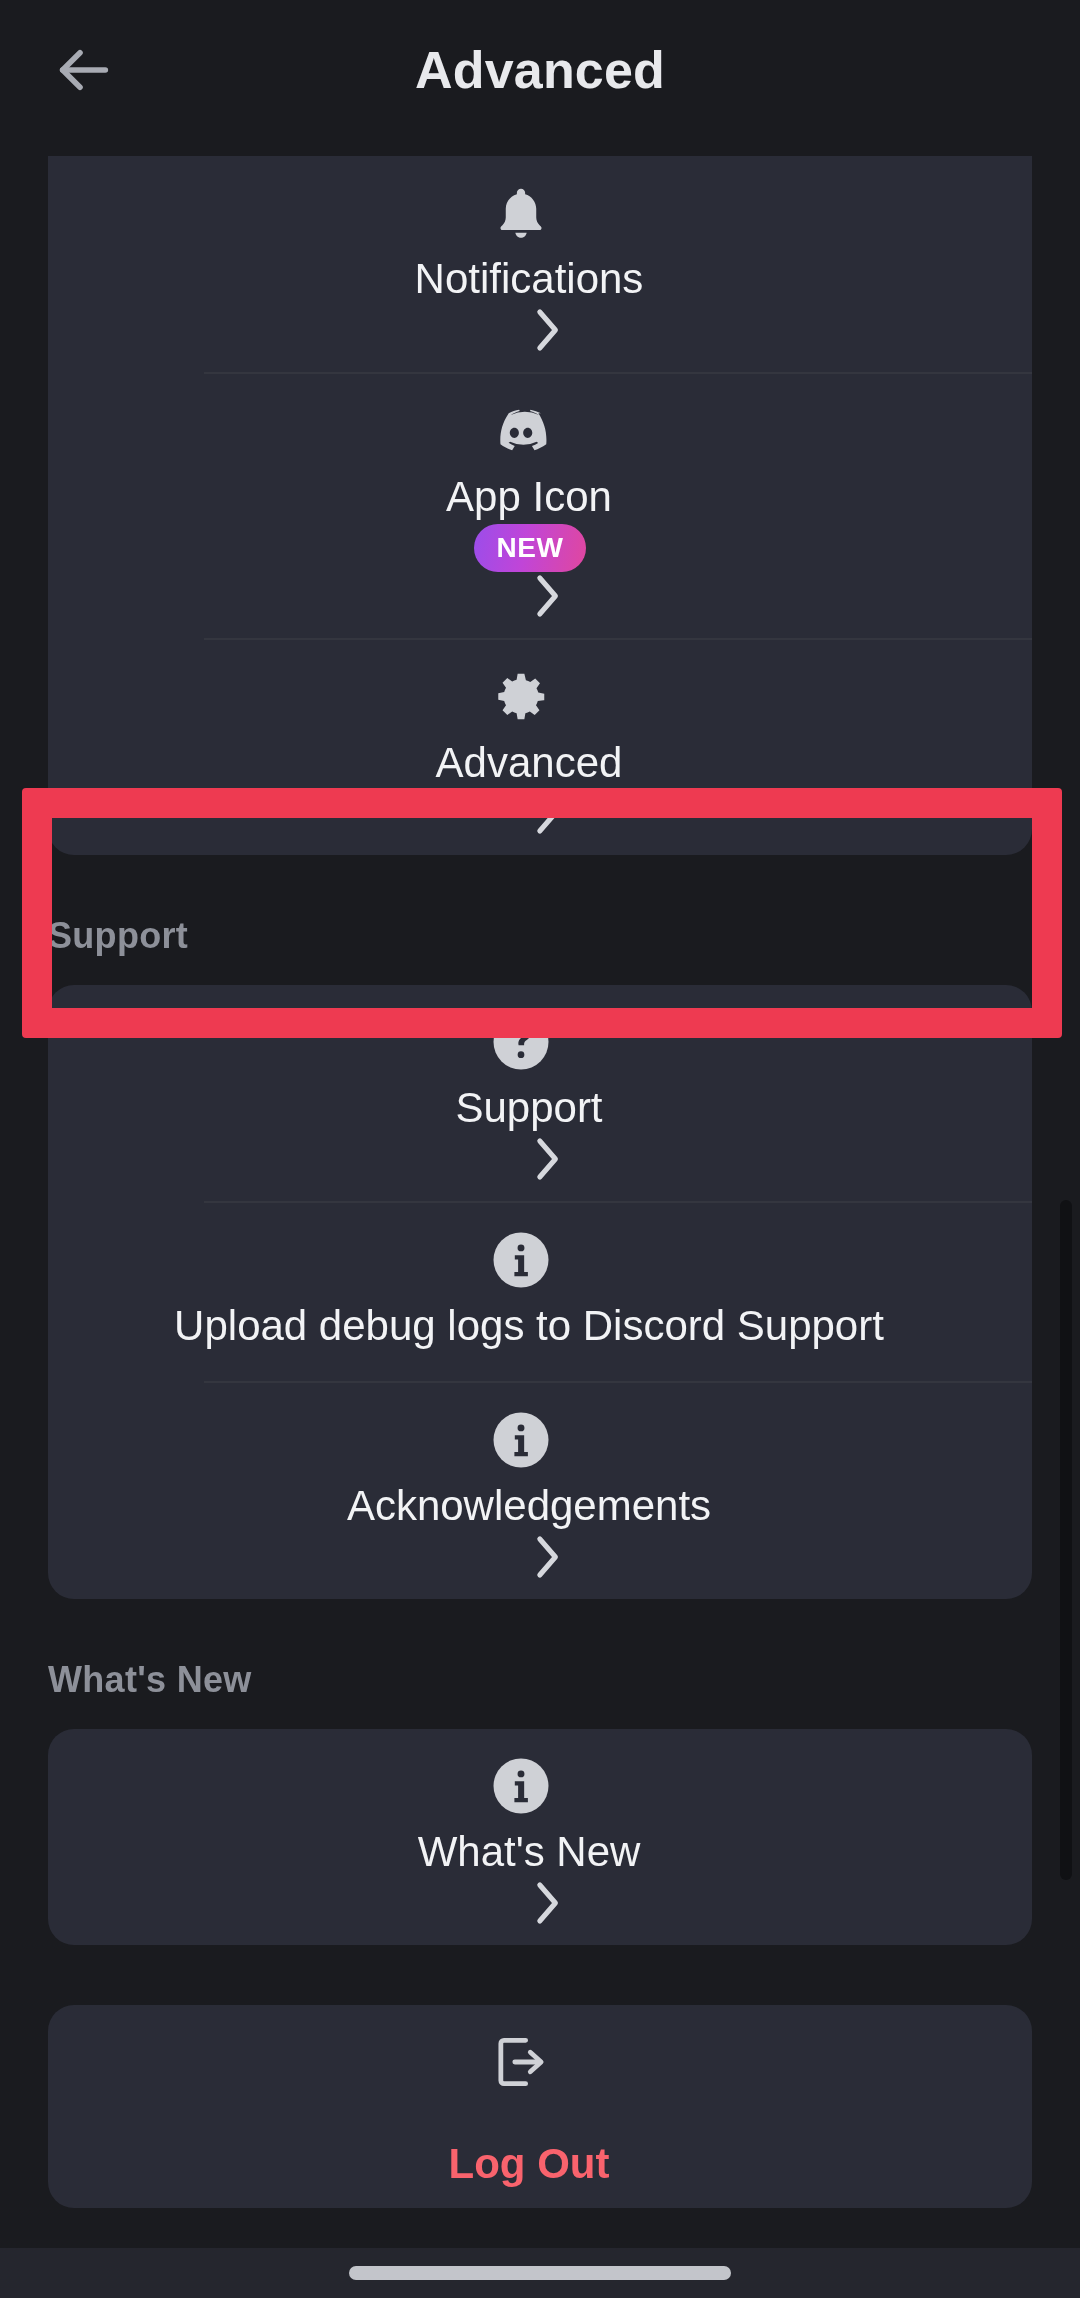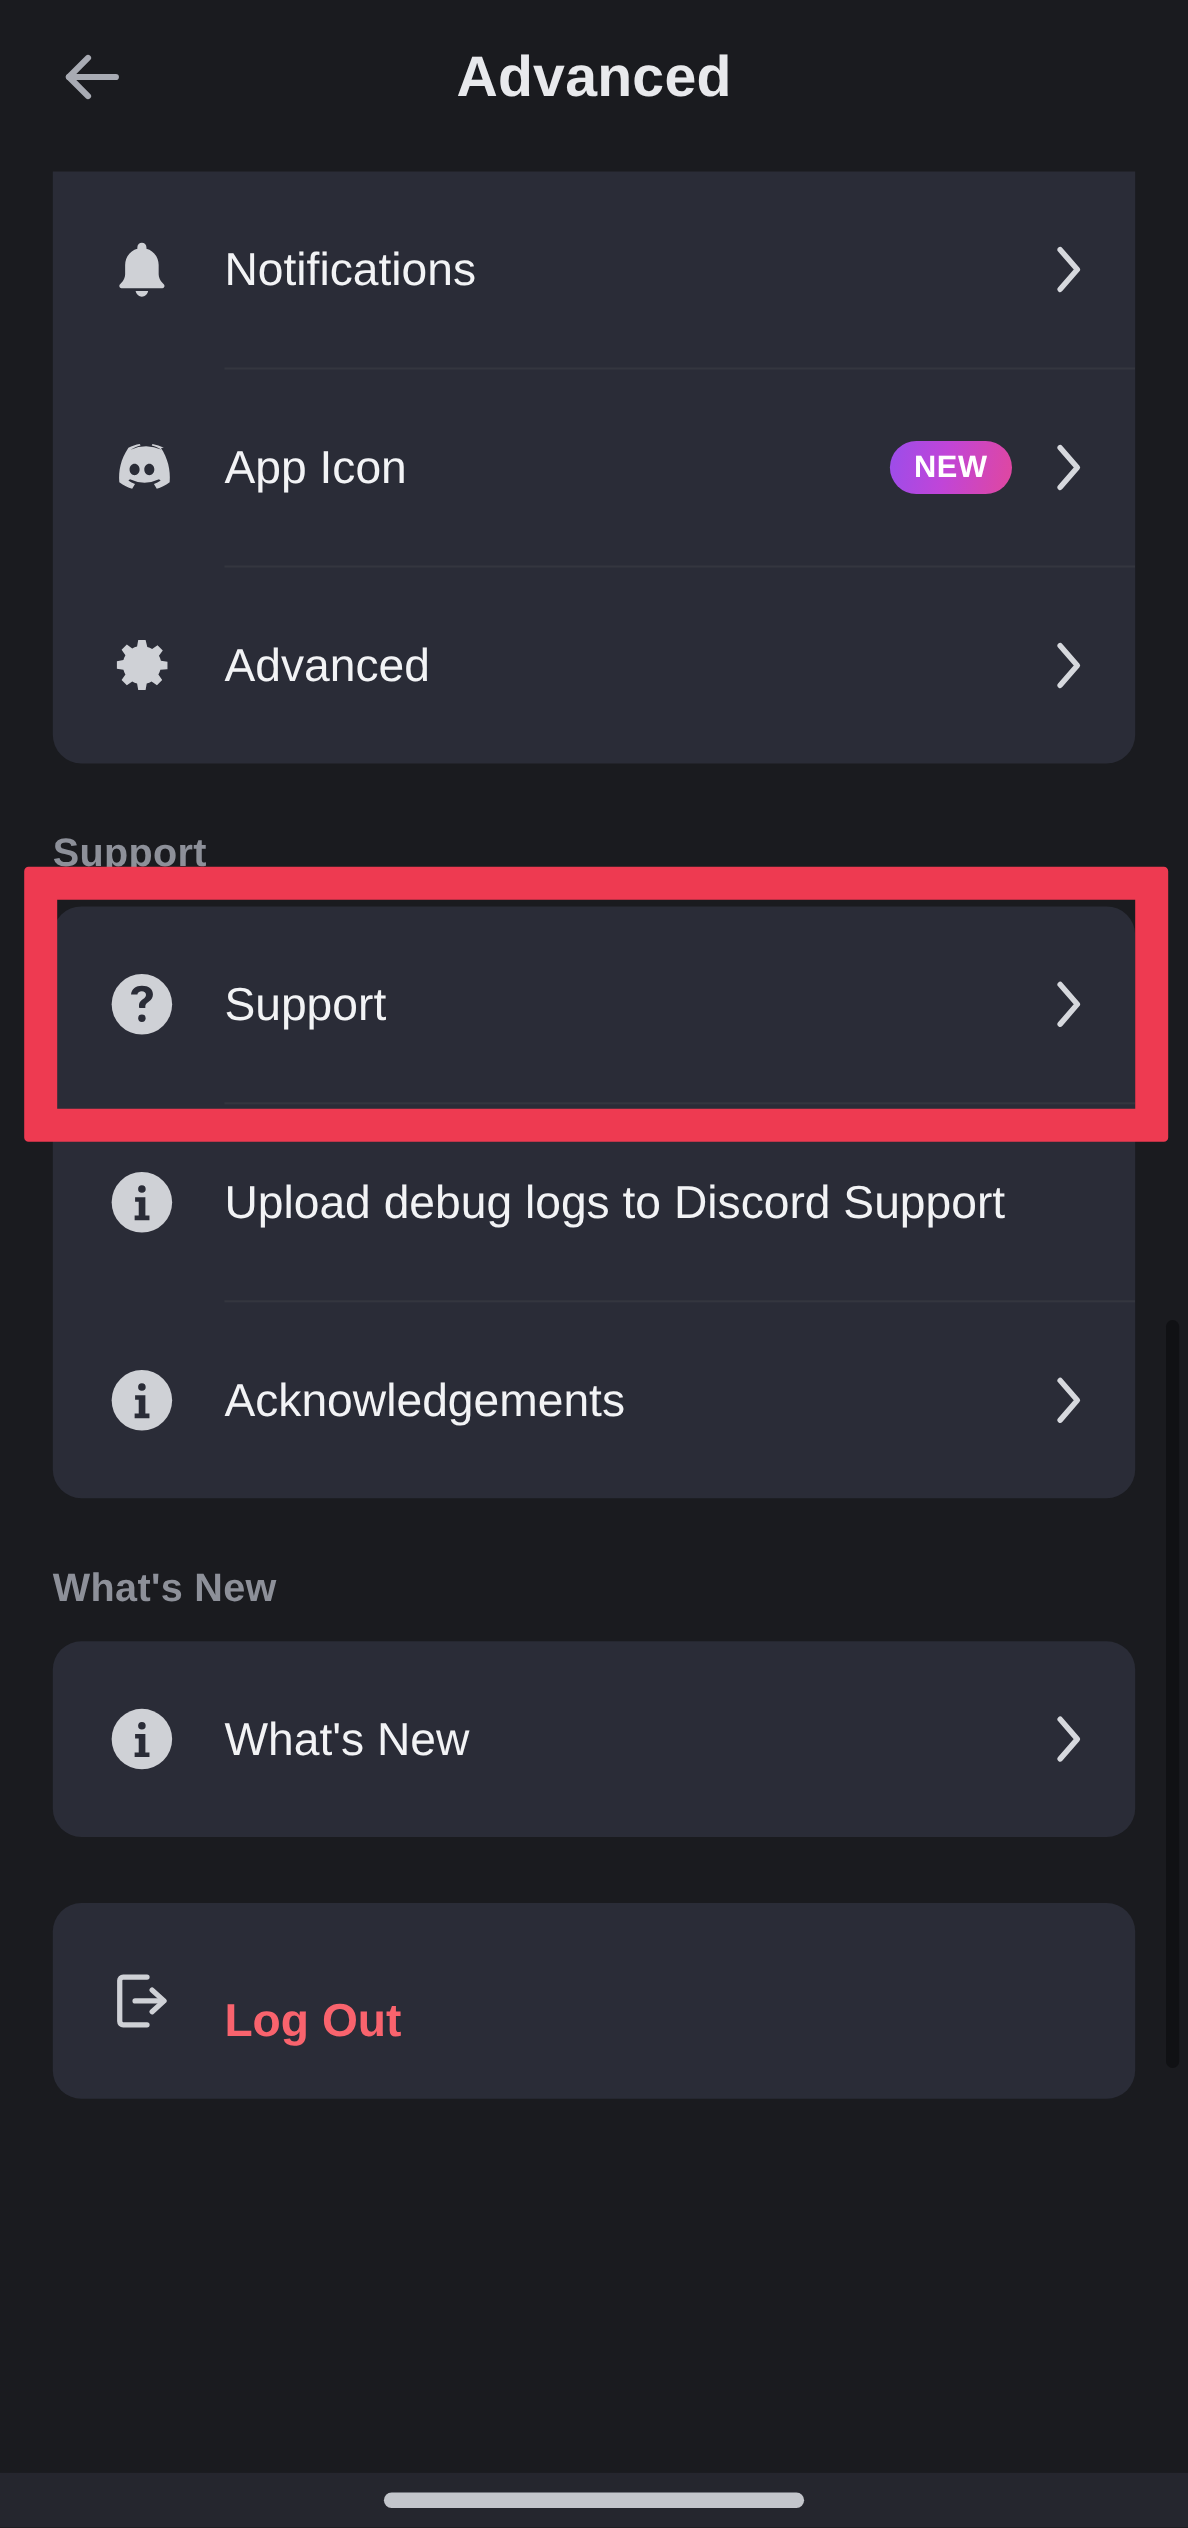--- a/index.html
+++ b/index.html
@@ -70,20 +70,21 @@
     border-top-left-radius: 0;
     border-top-right-radius: 0;
   }
 
   .row {
     position: relative;
     display: flex;
     align-items: center;
     min-height: 178px;
     padding: 18px 44px 18px 42px;
+    flex-direction: column;
   }
   .row-icon {
     width: 78px;
     min-width: 78px;
     height: 78px;
     display: flex;
     align-items: center;
     justify-content: center;
     margin-right: 36px;
   }

